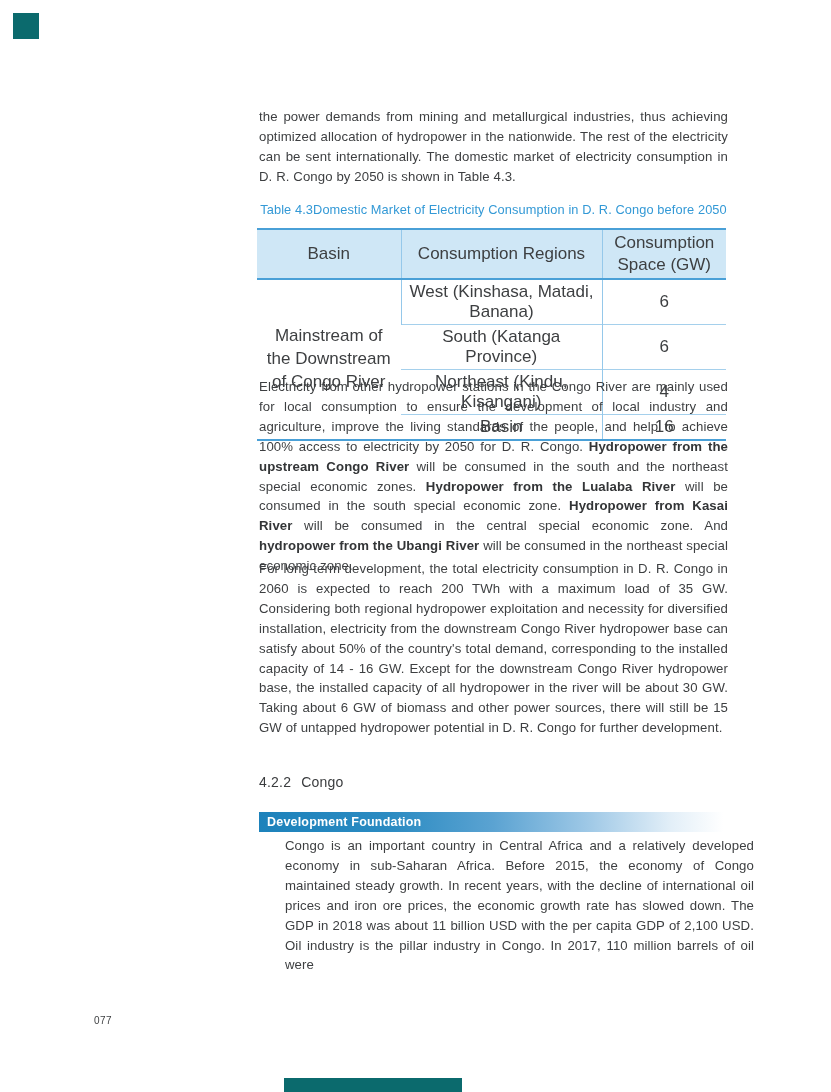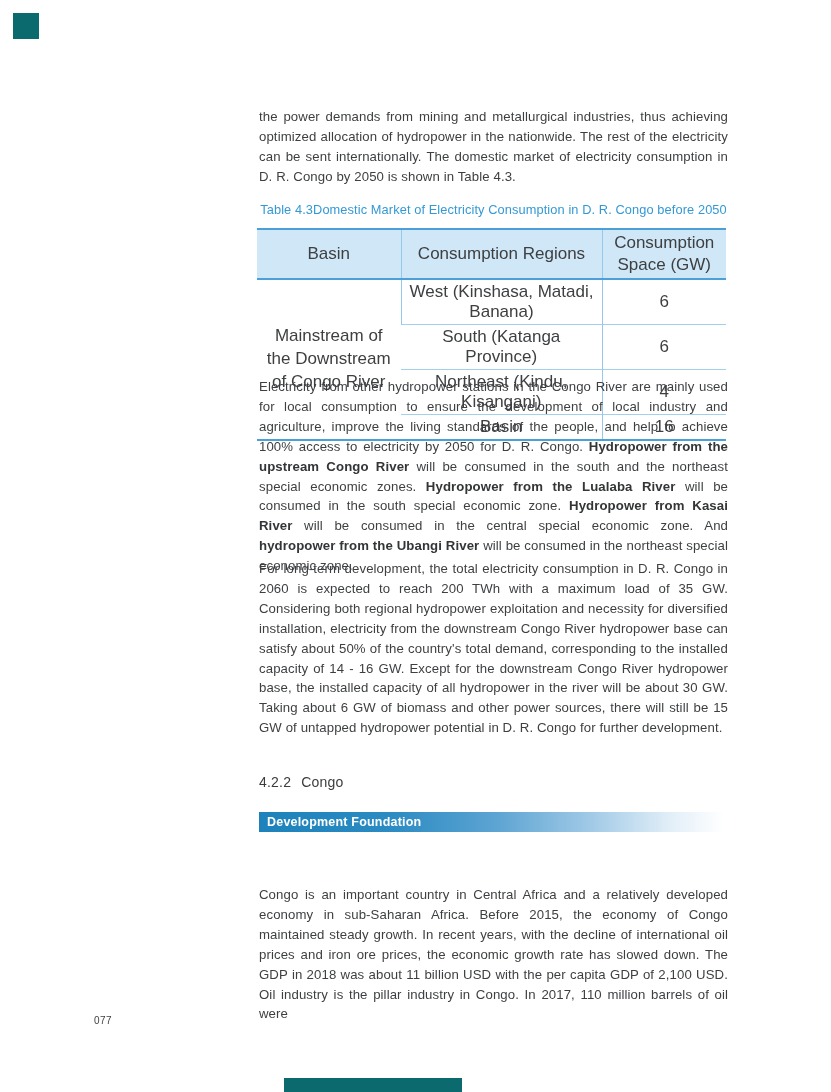--- a/index.html
+++ b/index.html
@@ -35,21 +35,21 @@
     width: 469px;
     font-size: 13.2px;
     line-height: 19.9px;
     letter-spacing: 0.1px;
     color: #3d3f41;
     text-align: justify;
   }
   .p1 { top: 107px; }
   .p2 { top: 377px; }
   .p3 { top: 559px; }
-  .p4 { top: 885px; }
+  .p4 { top: 836px; margin-left: 26px; }
   .body b { font-weight: 700; color: #333537; }
 
   
   .table-caption {
     position: absolute;
     left: 259px; top: 202px;
     width: 469px;
     text-align: center;
     font-size: 12.8px;
     color: #3399d6;

